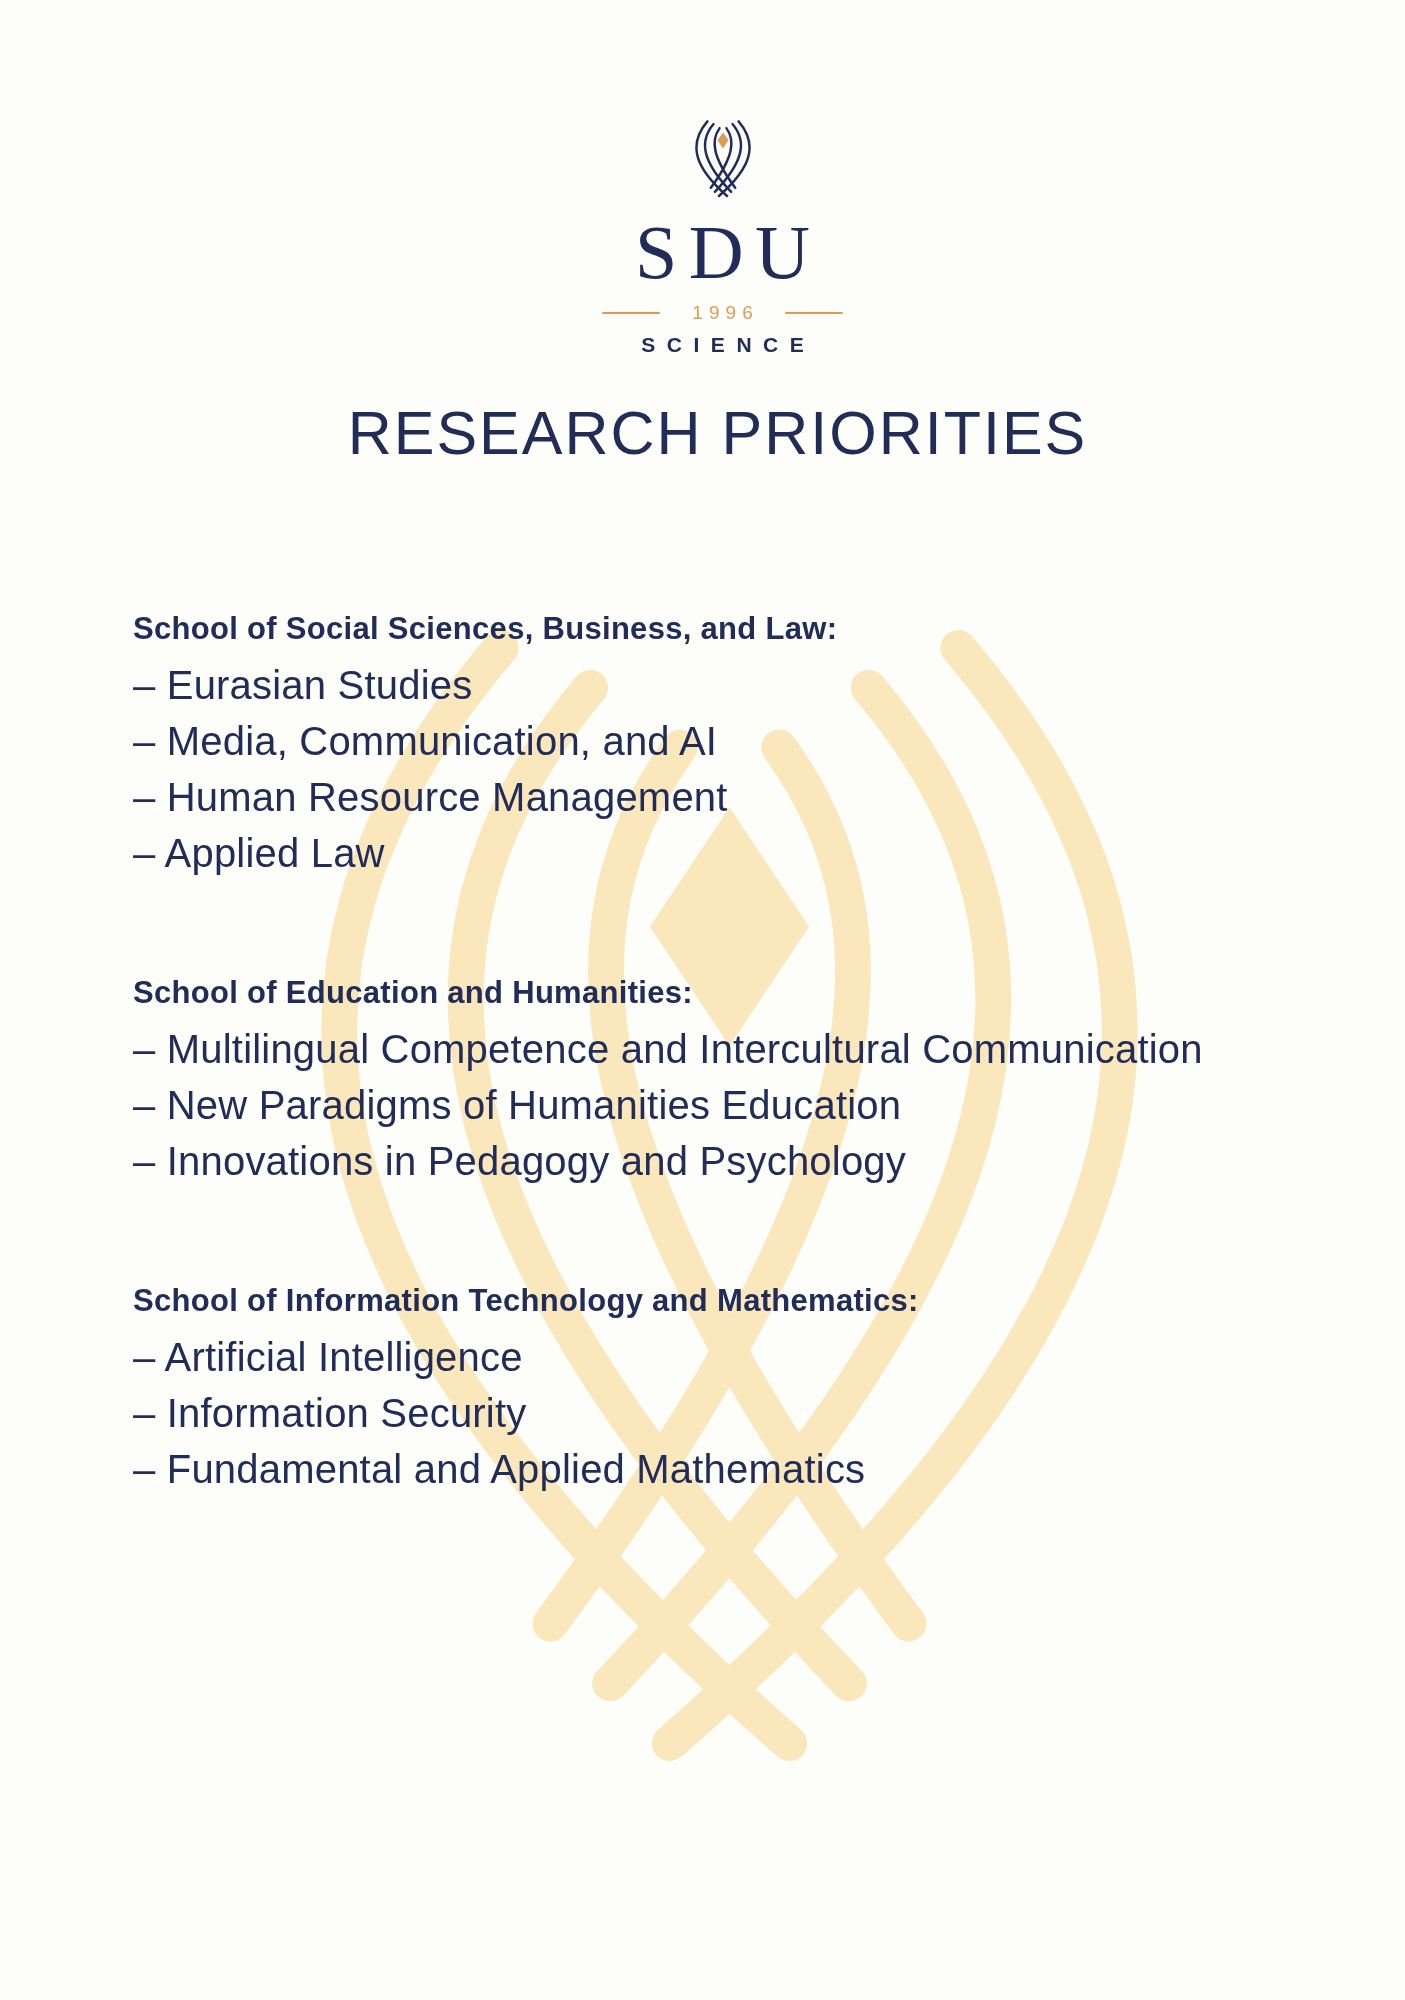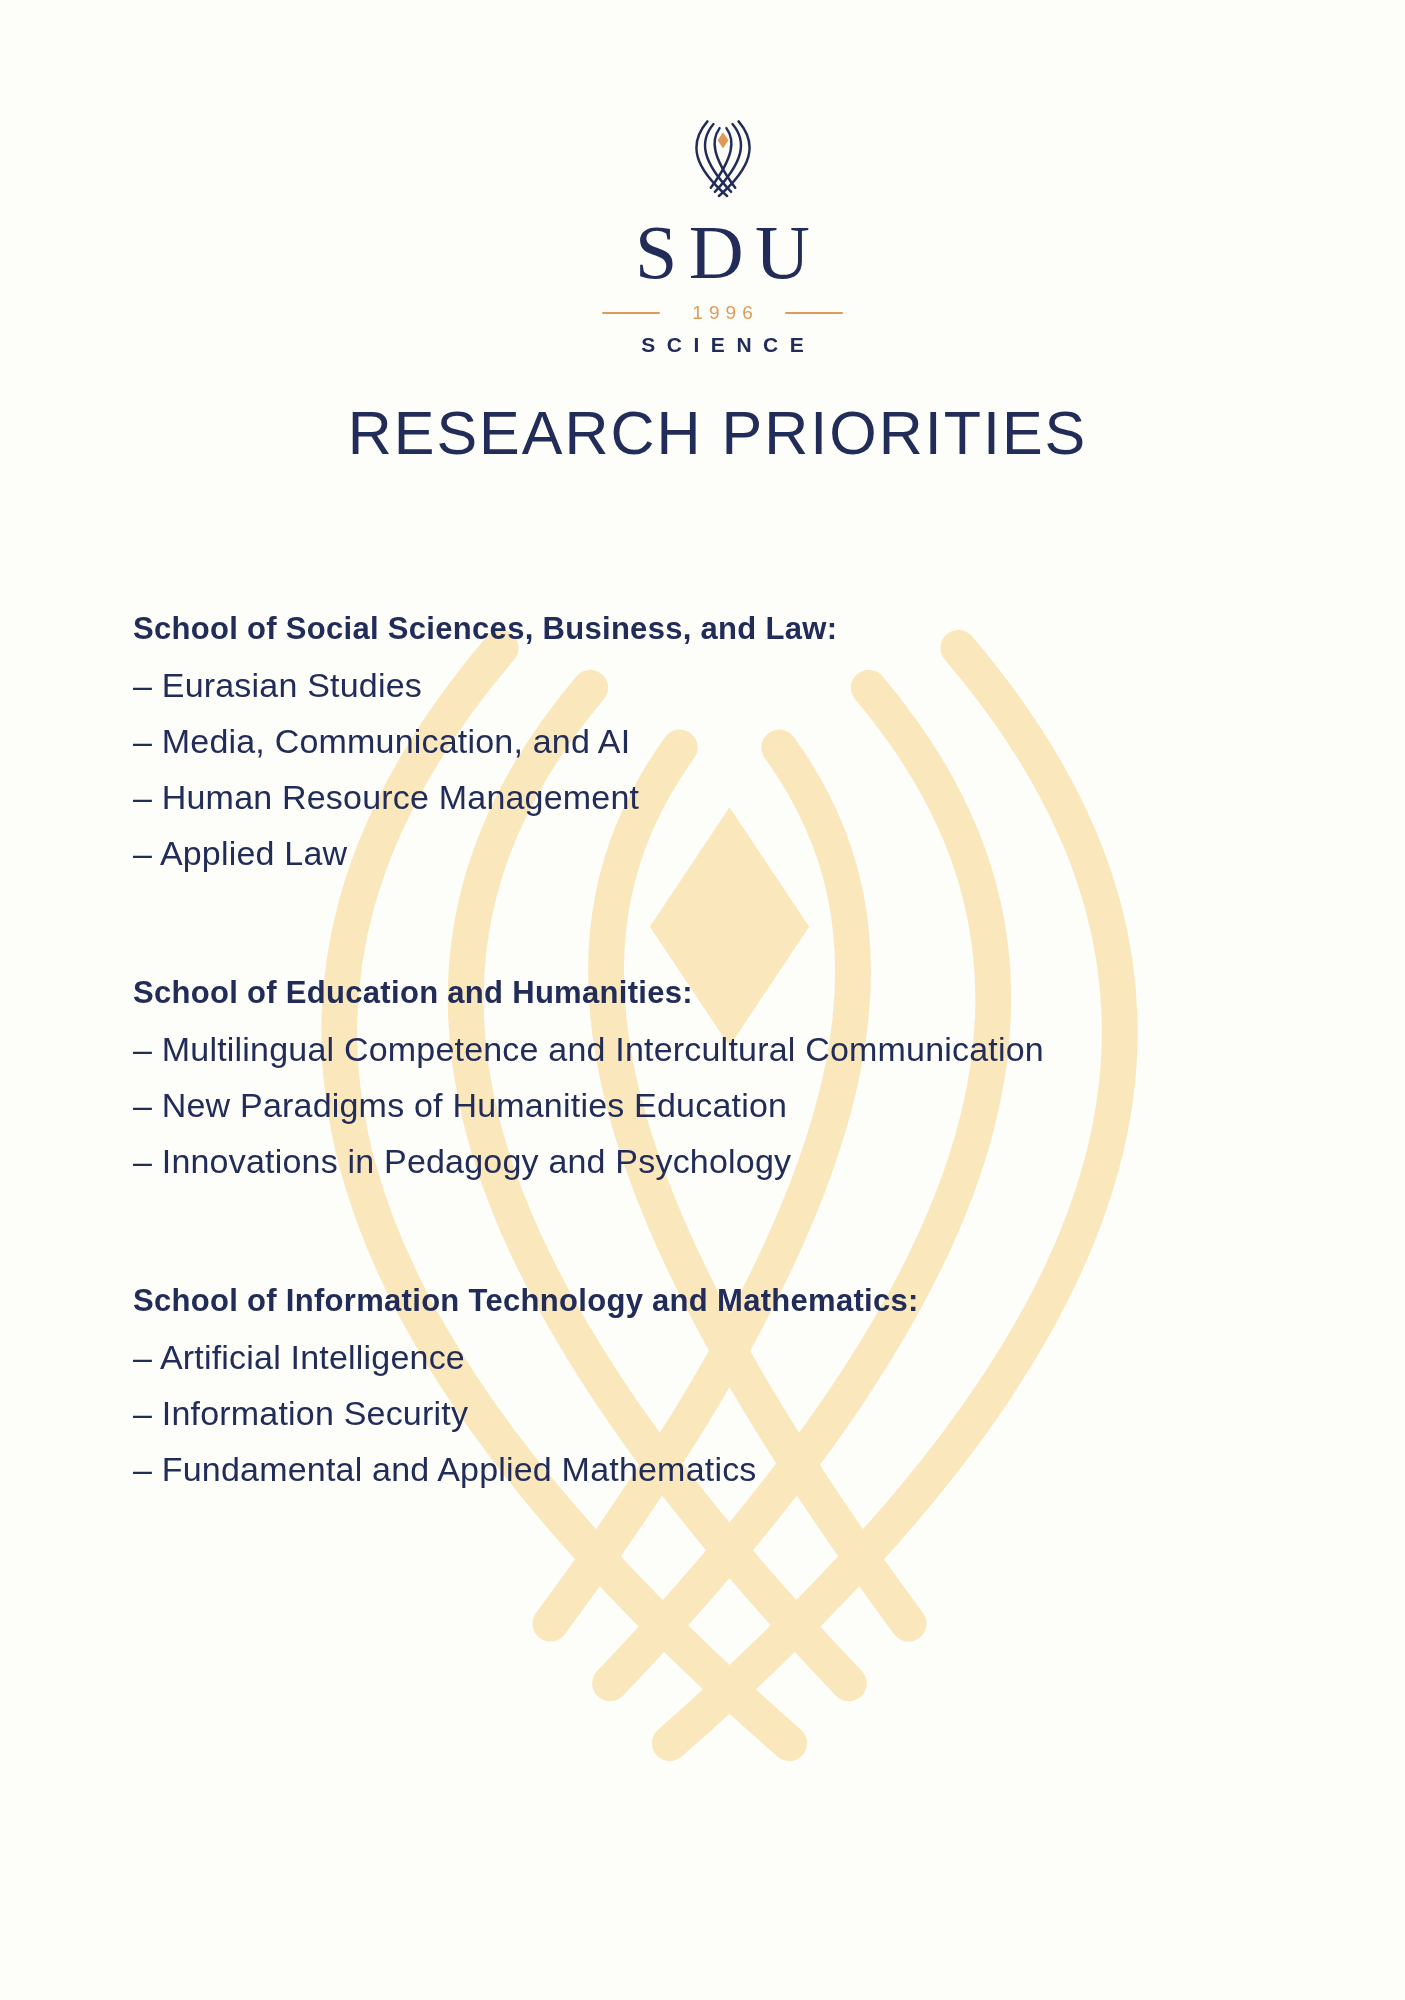--- a/index.html
+++ b/index.html
@@ -110,21 +110,21 @@
   .section { margin-bottom: 84px; }
   .section:last-child { margin-bottom: 0; }
   .section-heading {
     font-size: 31px;
     font-weight: bold;
     line-height: 56px;
     letter-spacing: 0.3px;
     color: var(--navy);
   }
   .research-item {
-    font-size: 34px;
+    font-size: 40px;
     font-weight: 400;
     line-height: 56px;
     letter-spacing: 0.2px;
     color: var(--navy);
   }
 </style>
 </head>
 <body>
 
 <svg width="0" height="0" style="position:absolute" aria-hidden="true">

